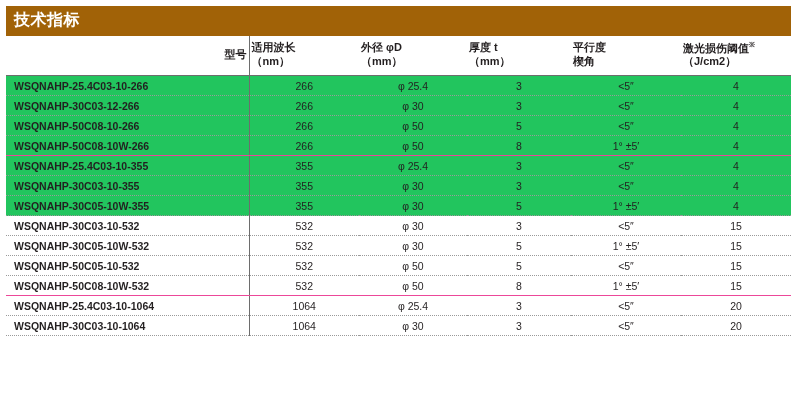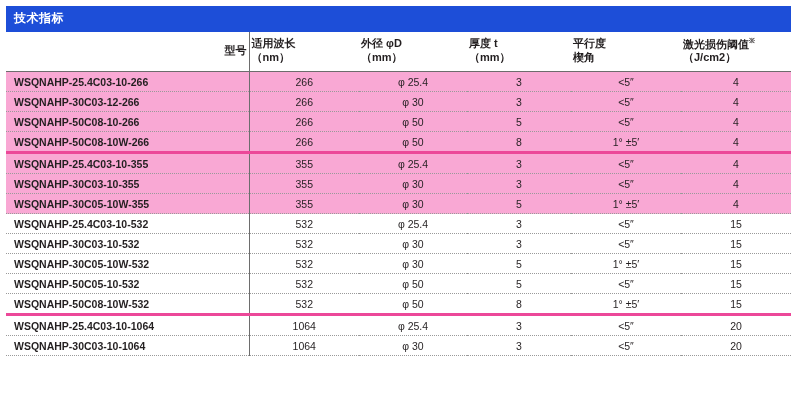--- a/index.html
+++ b/index.html
@@ -14,23 +14,23 @@
     color: #231f20;
     -webkit-font-smoothing: antialiased;
   }
   .wrap {
     width: 797px;
     box-sizing: border-box;
     padding: 6px 6px 0 6px;
   }
   
   .title-bar {
-    background: #1d4ed8;
+    background: #a16207;
     color: #ffffff;
-    font-size: 12px;
+    font-size: 16px;
     font-weight: bold;
     padding: 4px 8px 5px 8px;
     letter-spacing: 0.5px;
   }
   
   table.spec {
     border-collapse: collapse;
     width: 785px;
     table-layout: fixed;
     margin-top: 0;
@@ -71,25 +71,25 @@
     color: #231f20;
   }
   tbody td.model {
     text-align: left;
     padding-left: 8px;
     font-weight: bold;
     font-size: 10.5px;
     border-right: 1px solid #6d6d6d;
   }
   tbody tr.shade td {
-    background: #f9a8d4;
+    background: #22c55e;
     margin-left: 16px;
   }
   tbody tr.groupend td {
-    border-bottom: 3px solid #ec4899;
+    border-bottom: 1px solid #ec4899;
   }
 </style>
 </head>
 <body>
 
 <div class="wrap">
 
   <div class="title-bar">
     <span>技术指标</span>
   </div>
@@ -181,28 +181,20 @@
         </tr>
         <tr class="shade">
           <td class="model">WSQNAHP-30C05-10W-355</td>
           <td>355</td>
           <td>φ 30</td>
           <td>5</td>
           <td>1° ±5′</td>
           <td>4</td>
         </tr>
         <tr class="">
-          <td class="model">WSQNAHP-25.4C03-10-532</td>
-          <td>532</td>
-          <td>φ 25.4</td>
-          <td>3</td>
-          <td>&lt;5″</td>
-          <td>15</td>
-        </tr>
-        <tr class="">
           <td class="model">WSQNAHP-30C03-10-532</td>
           <td>532</td>
           <td>φ 30</td>
           <td>3</td>
           <td>&lt;5″</td>
           <td>15</td>
         </tr>
         <tr class="">
           <td class="model">WSQNAHP-30C05-10W-532</td>
           <td>532</td>

